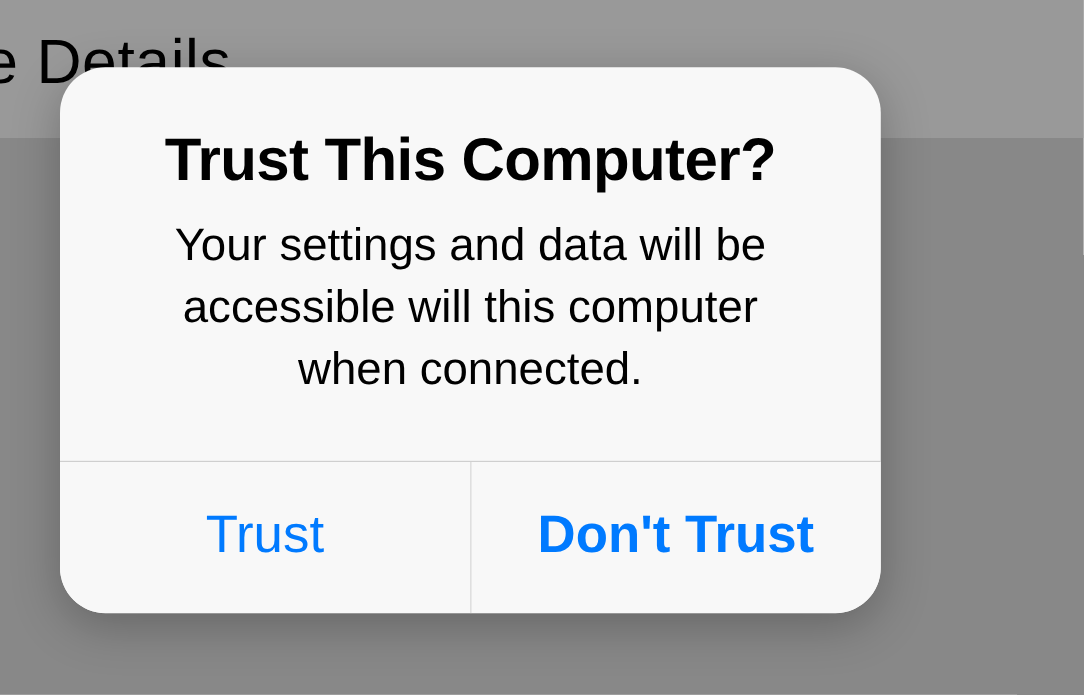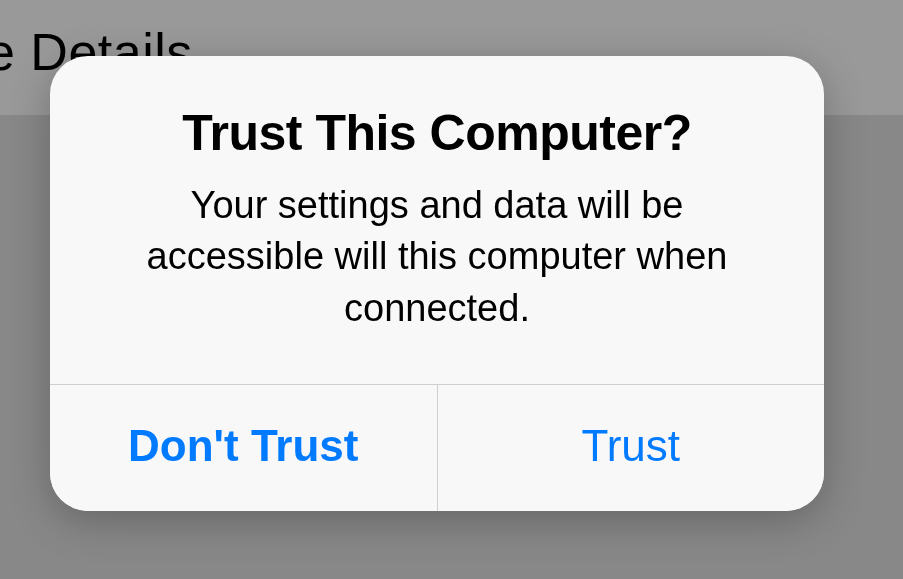--- a/index.html
+++ b/index.html
@@ -29,21 +29,21 @@
       left: -14px;
       font-size: 52px;
       font-weight: 400;
       color: #000000;
       letter-spacing: 0.5px;
     }
     .dialog {
       position: absolute;
       top: 56px;
       left: 50px;
-      width: 774px;
+      width: 684px;
       background: #f8f8f8;
       border-radius: 38px;
       box-shadow: 0 10px 40px rgba(0,0,0,0.25);
       overflow: hidden;
     }
     .dialog-content {
       padding: 48px 68px 50px 68px;
       text-align: center;
     }
     .dialog-title {
@@ -91,16 +91,16 @@
 <div class="background-top">
   <div class="background-text">e Details</div>
 </div>
 
 <div class="dialog">
   <div class="dialog-content">
     <div class="dialog-title">Trust This Computer?</div>
     <div class="dialog-message">Your settings and data will be accessible will this computer when connected.</div>
   </div>
   <div class="dialog-buttons">
+    <button class="dialog-button dialog-button-regular">Trust</button>
     <button class="dialog-button dialog-button-bold">Don't Trust</button>
-    <button class="dialog-button dialog-button-regular">Trust</button>
   </div>
 </div>
 
 </body></html>

